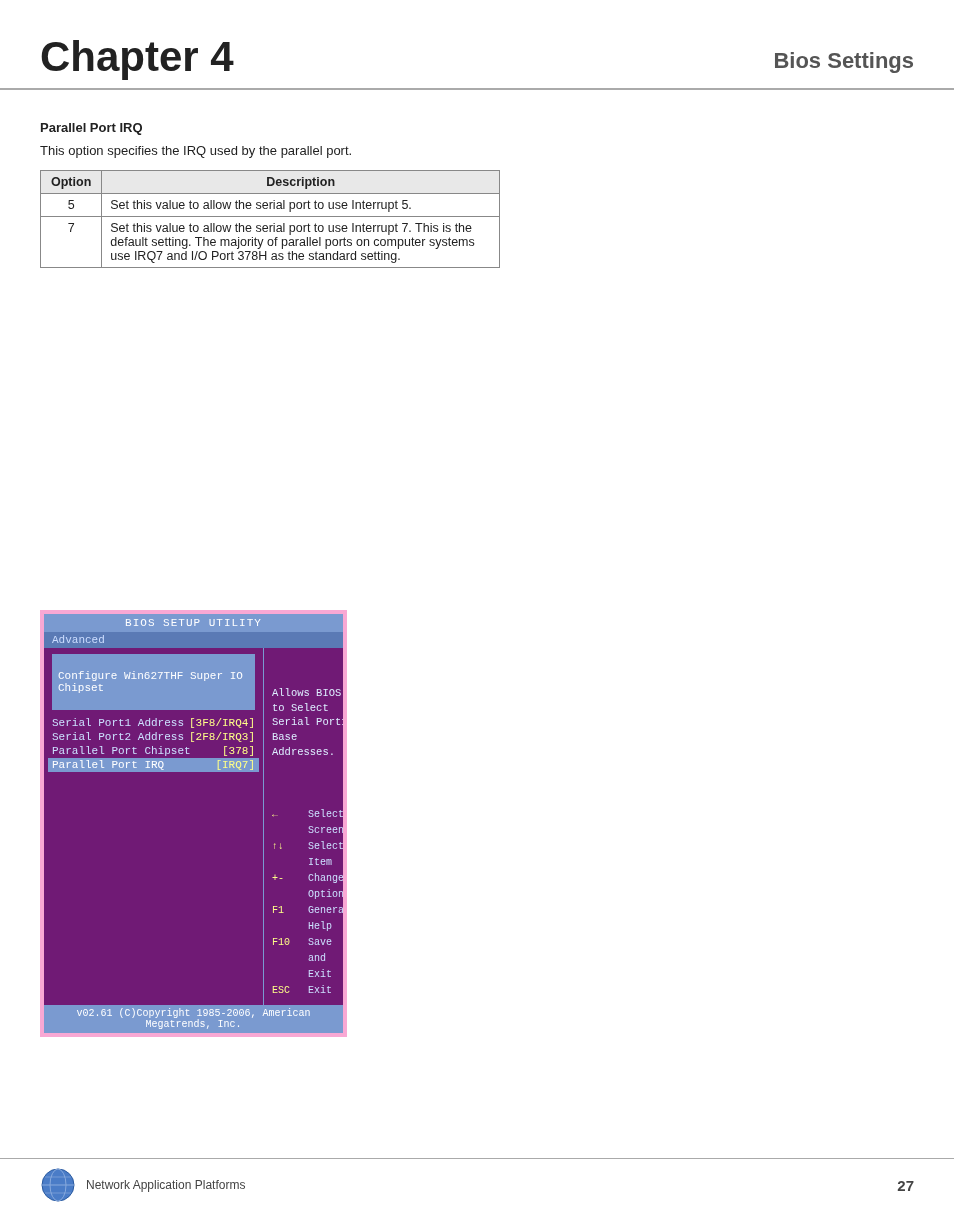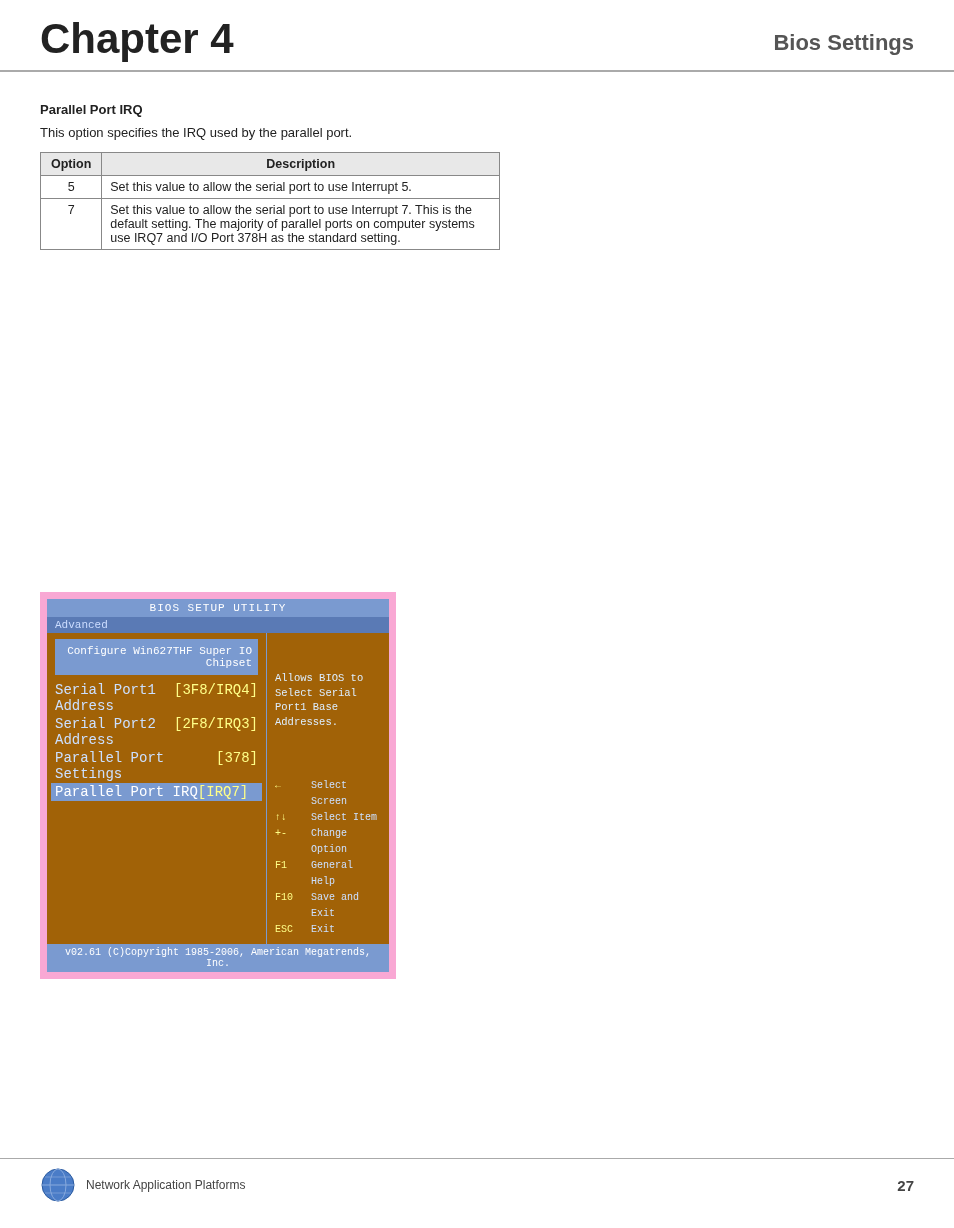--- a/index.html
+++ b/index.html
@@ -8,21 +8,21 @@
       min-height: 1228px;
       background: #ffffff;
       font-family: Arial, sans-serif;
       font-size: 13px;
       color: #222;
       position: relative;
     }
 
     
     .page-header {
-      padding: 18px 40px 10px 40px;
+      padding: 36px 40px 10px 40px;
       border-bottom: 2px solid #aaa;
       display: flex;
       align-items: flex-end;
       justify-content: space-between;
       margin-bottom: 30px;
     }
     .chapter-title {
       font-size: 42px;
       font-weight: bold;
       color: #222;
@@ -86,23 +86,23 @@
       text-align: center;
       vertical-align: top;
     }
 
     
     .right-col {
       flex: 1;
     }
 
     .bios-screen {
-      background: #a16207;
-      border: 7px solid #f9a8d4;
-      width: 356px;
+      background: #701a75;
+      border: 4px solid #f9a8d4;
+      width: 307px;
       font-family: 'Courier New', monospace;
       font-size: 11px;
       color: #fff;
       overflow: hidden;
     }
 
     .bios-title-bar {
       background: #7a9ad0;
       text-align: center;
       padding: 3px 0;
@@ -130,31 +130,30 @@
     }
 
     .bios-right {
       flex: 1;
       padding: 6px 8px;
     }
 
     .bios-section-header {
       background: #7a9ad0;
       color: #fff;
-      padding: 6px 6px;
+      padding: 16px 6px;
       font-size: 11px;
       margin-bottom: 6px;
       font-weight: normal;
-      text-align: right;
     }
 
     .bios-row {
       display: flex;
-      justify-content: flex-start;
-      font-size: 14px;
+      justify-content: space-between;
+      font-size: 11px;
       padding: 1px 0;
       color: #ddeeff;
     }
 
     .bios-row.highlighted {
       background: #7a9ad0;
       color: #fff;
       padding: 1px 4px;
       margin: 0 -4px;
     }
@@ -297,21 +296,21 @@
           <div id="bios-rows-container">
               <div class="bios-row">
                 <span class="bios-row-label">Serial Port1 Address</span>
                 <span class="bios-row-value">[3F8/IRQ4]</span>
               </div>
               <div class="bios-row">
                 <span class="bios-row-label">Serial Port2 Address</span>
                 <span class="bios-row-value">[2F8/IRQ3]</span>
               </div>
               <div class="bios-row">
-                <span class="bios-row-label">Parallel Port Settings</span>
+                <span class="bios-row-label">Parallel Port Chipset</span>
                 <span class="bios-row-value">[378]</span>
               </div>
               <div class="bios-row highlighted">
                 <span class="bios-row-label">Parallel Port IRQ</span>
                 <span class="bios-row-value">[IRQ7]</span>
               </div>
             </div>
         </div>
 
         <div class="bios-right">

